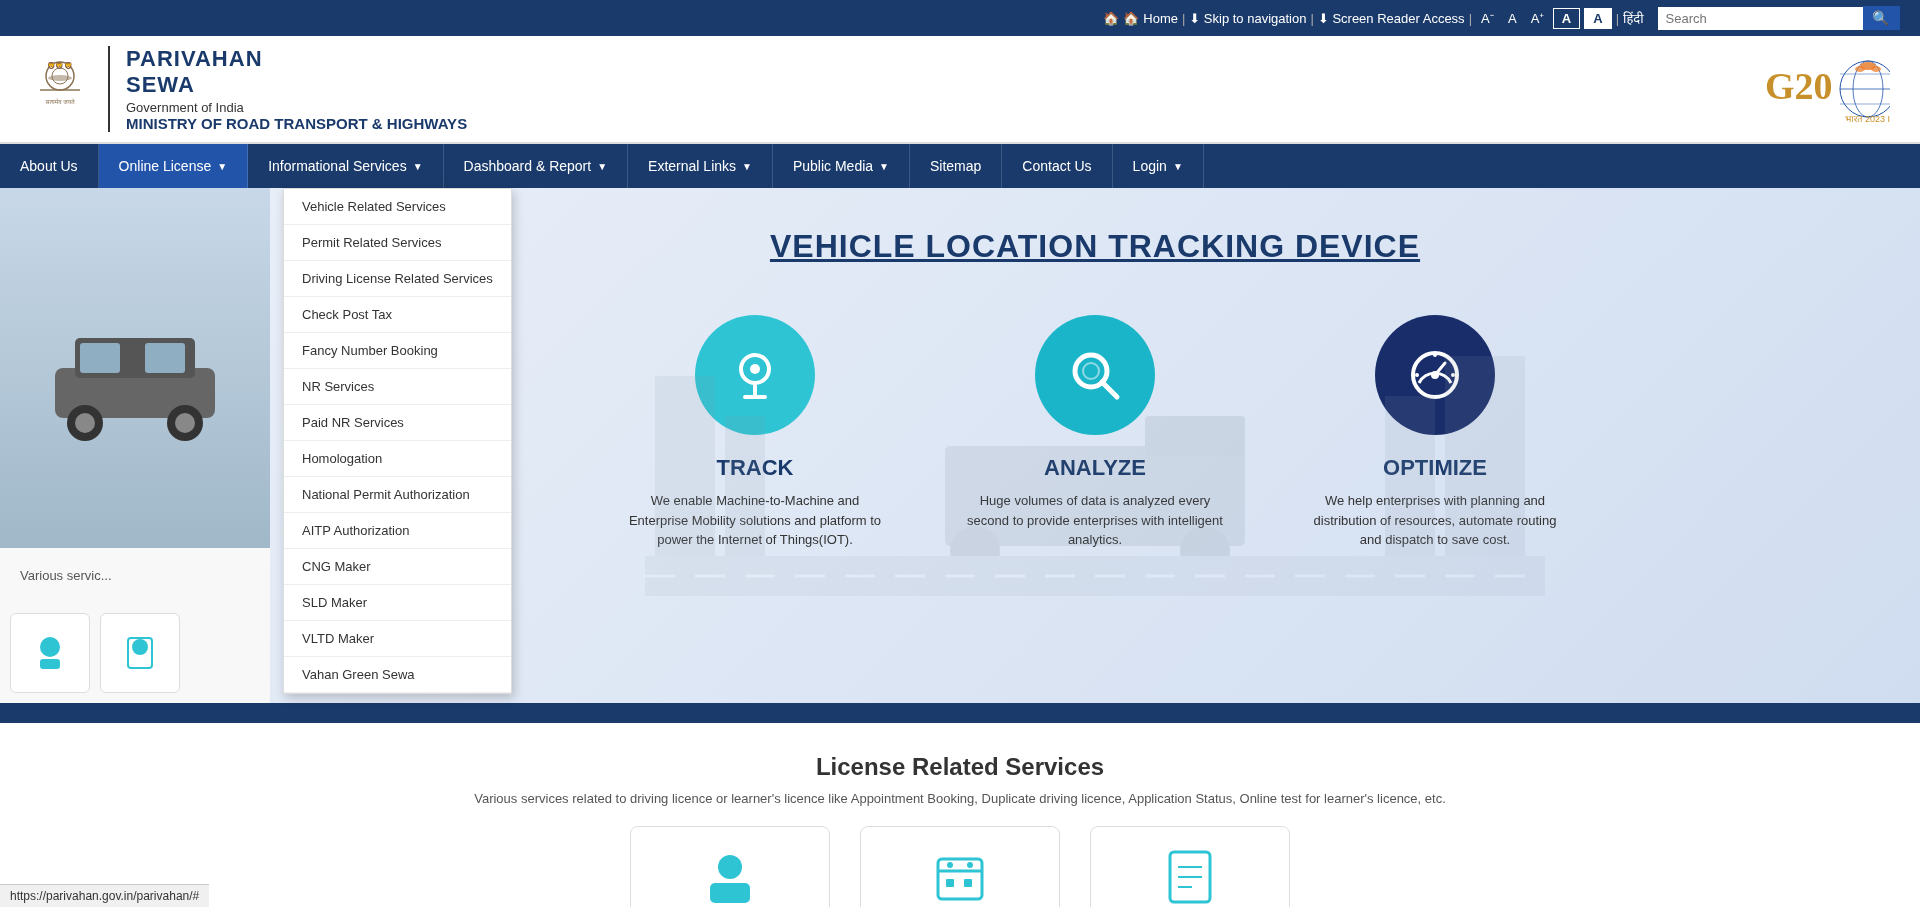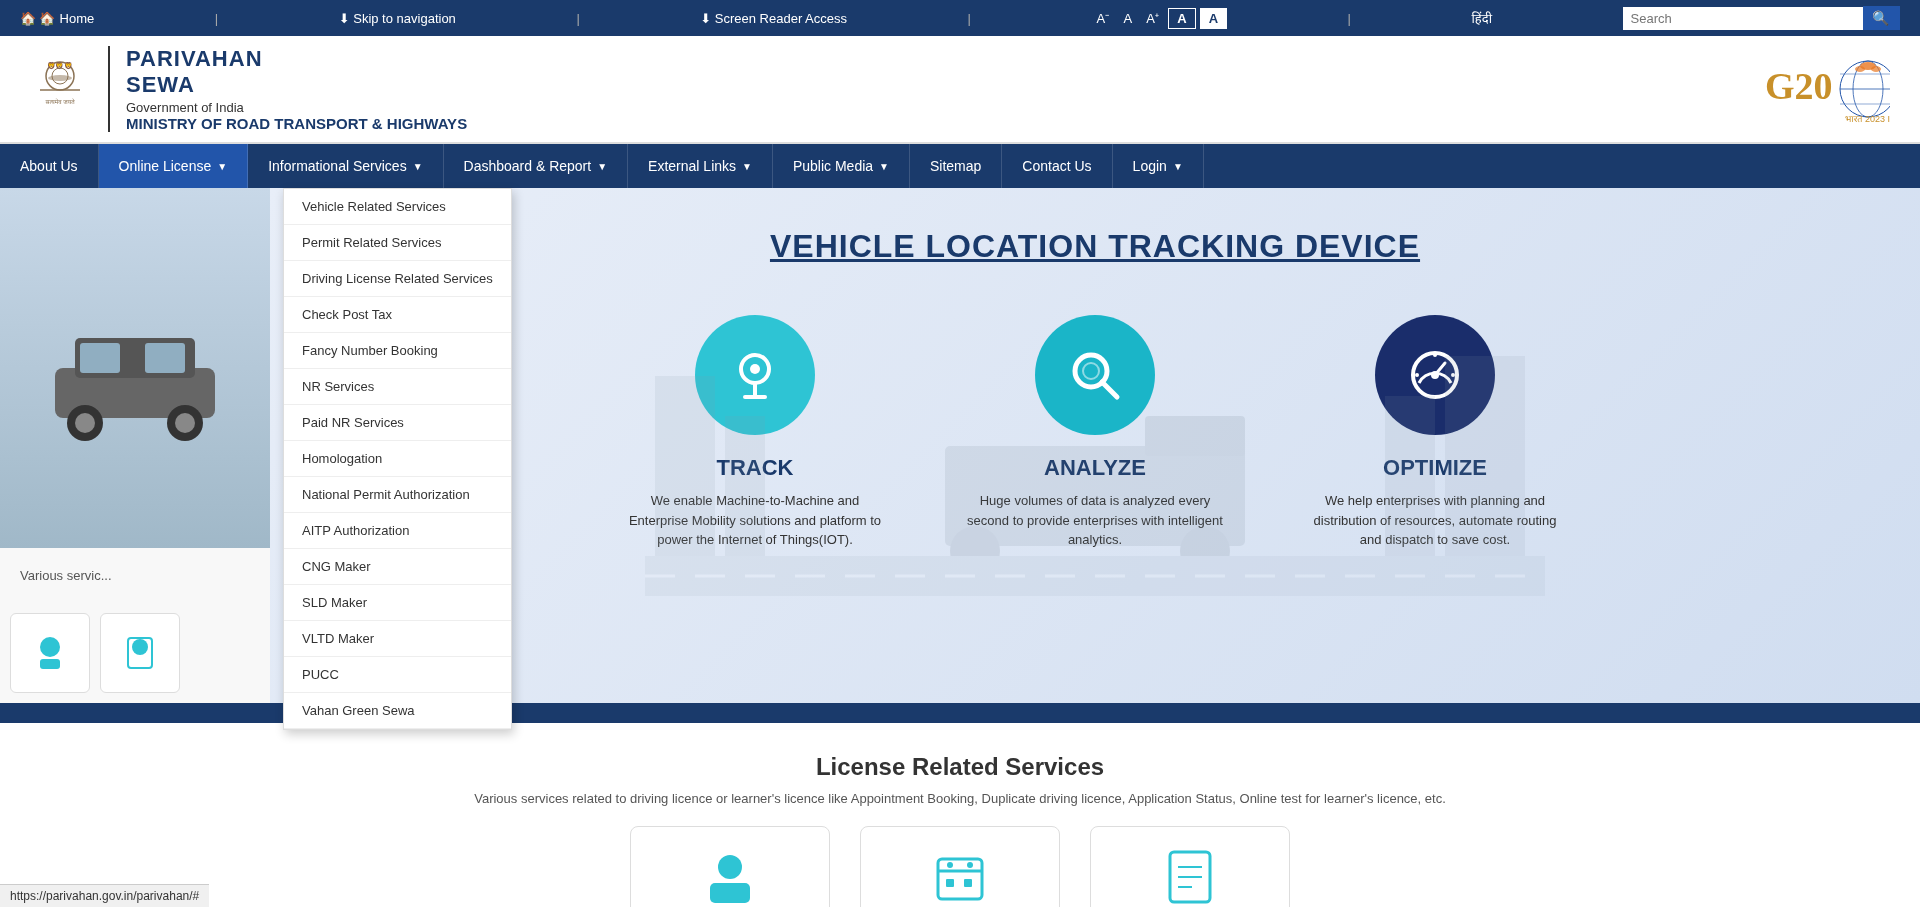--- a/index.html
+++ b/index.html
@@ -4,23 +4,23 @@
   <style>
     * { margin: 0; padding: 0; box-sizing: border-box; }
     body { font-family: Arial, sans-serif; font-size: 14px; background: #f0f0f0; width: 1920px; }
 
     
     .top-bar {
       background: #1a3a6b;
       color: white;
       display: flex;
       align-items: center;
-      justify-content: space-between;
+      justify-content: flex-end;
       padding: 6px 20px;
-      gap: 22px;
+      gap: 4px;
       font-size: 13px;
     }
     .top-bar a { color: white; text-decoration: none; cursor: pointer; }
     .top-bar .divider { color: #aaa; }
     .font-size-controls { display: flex; gap: 4px; align-items: center; }
     .font-size-controls span { cursor: pointer; padding: 1px 5px; color: white; }
     .font-size-controls span.active-a {
       background: #1a3a6b;
       color: white;
       font-weight: bold;
@@ -37,21 +37,21 @@
     .top-bar .search-wrap {
       display: flex;
       align-items: center;
       margin-left: 10px;
     }
     .top-bar .search-wrap input {
       padding: 4px 8px;
       border: none;
       outline: none;
       font-size: 13px;
-      width: 240px;
+      width: 205px;
     }
     .top-bar .search-wrap button {
       background: #2255aa;
       border: none;
       padding: 4px 10px;
       cursor: pointer;
       color: white;
       font-size: 14px;
     }
 
@@ -374,21 +374,20 @@
     <div class="menu-item">Check Post Tax</div>
     <div class="menu-item">Fancy Number Booking</div>
     <div class="menu-item">NR Services</div>
     <div class="menu-item">Paid NR Services</div>
     <div class="menu-item">Homologation</div>
     <div class="menu-item">National Permit Authorization</div>
     <div class="menu-item">AITP Authorization</div>
     <div class="menu-item">CNG Maker</div>
     <div class="menu-item">SLD Maker</div>
     <div class="menu-item">VLTD Maker</div>
-    <div class="menu-item">PUCC</div>
     <div class="menu-item">Vahan Green Sewa</div>
   </div>
 </nav>
 
 <div class="main-content">
 
   <div class="left-panel" style="position:relative;">
 
     <div style="background: linear-gradient(180deg, #c8d8e8 0%, #a0b8c8 100%); width:100%; height:360px; display:flex; align-items:center; justify-content:center; overflow:hidden;">
       <svg width="200" height="200" viewBox="0 0 200 200">

